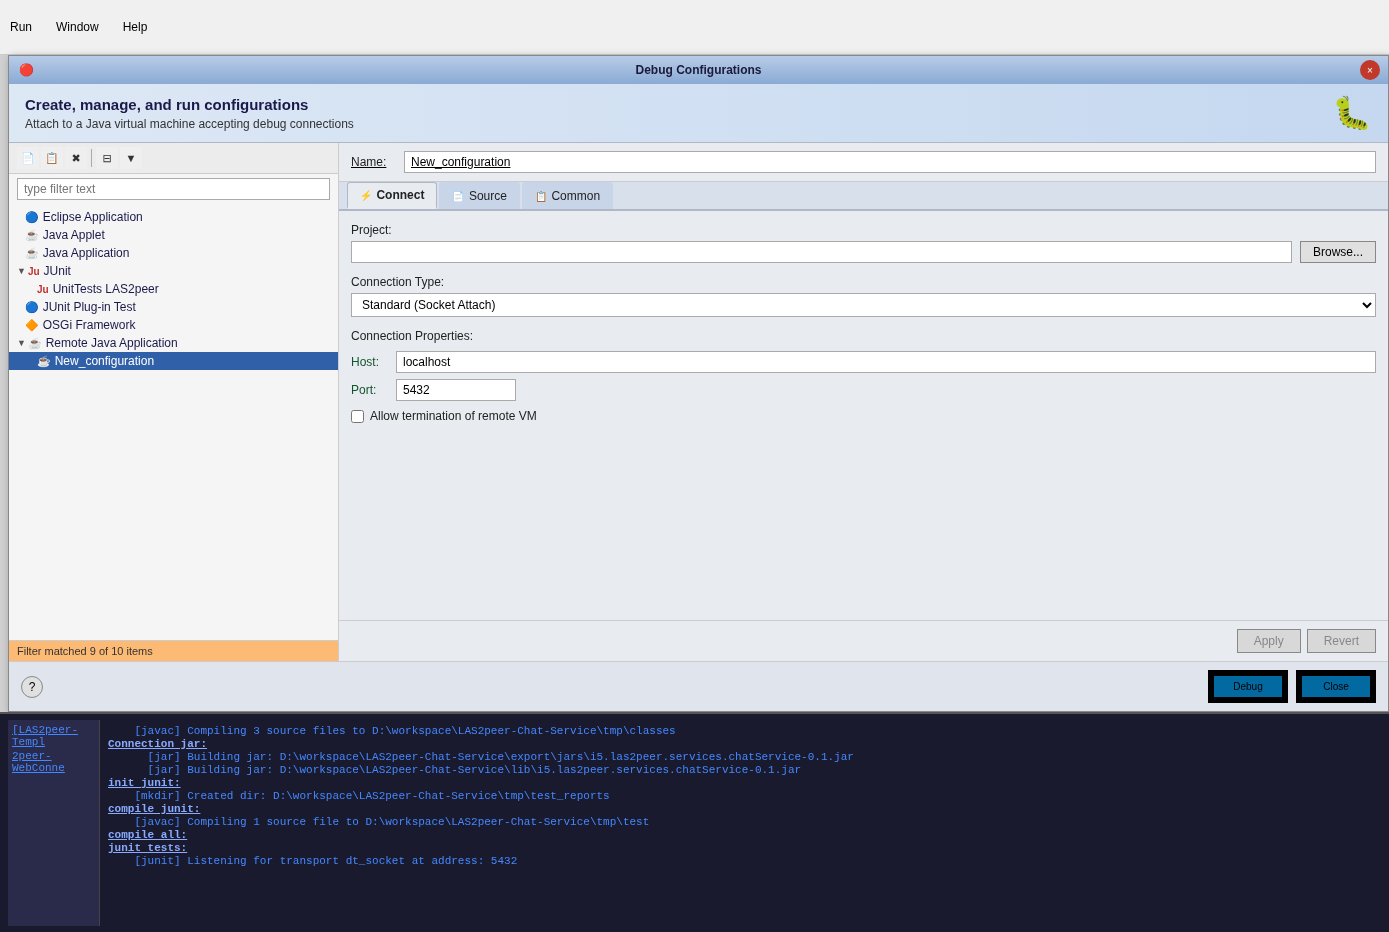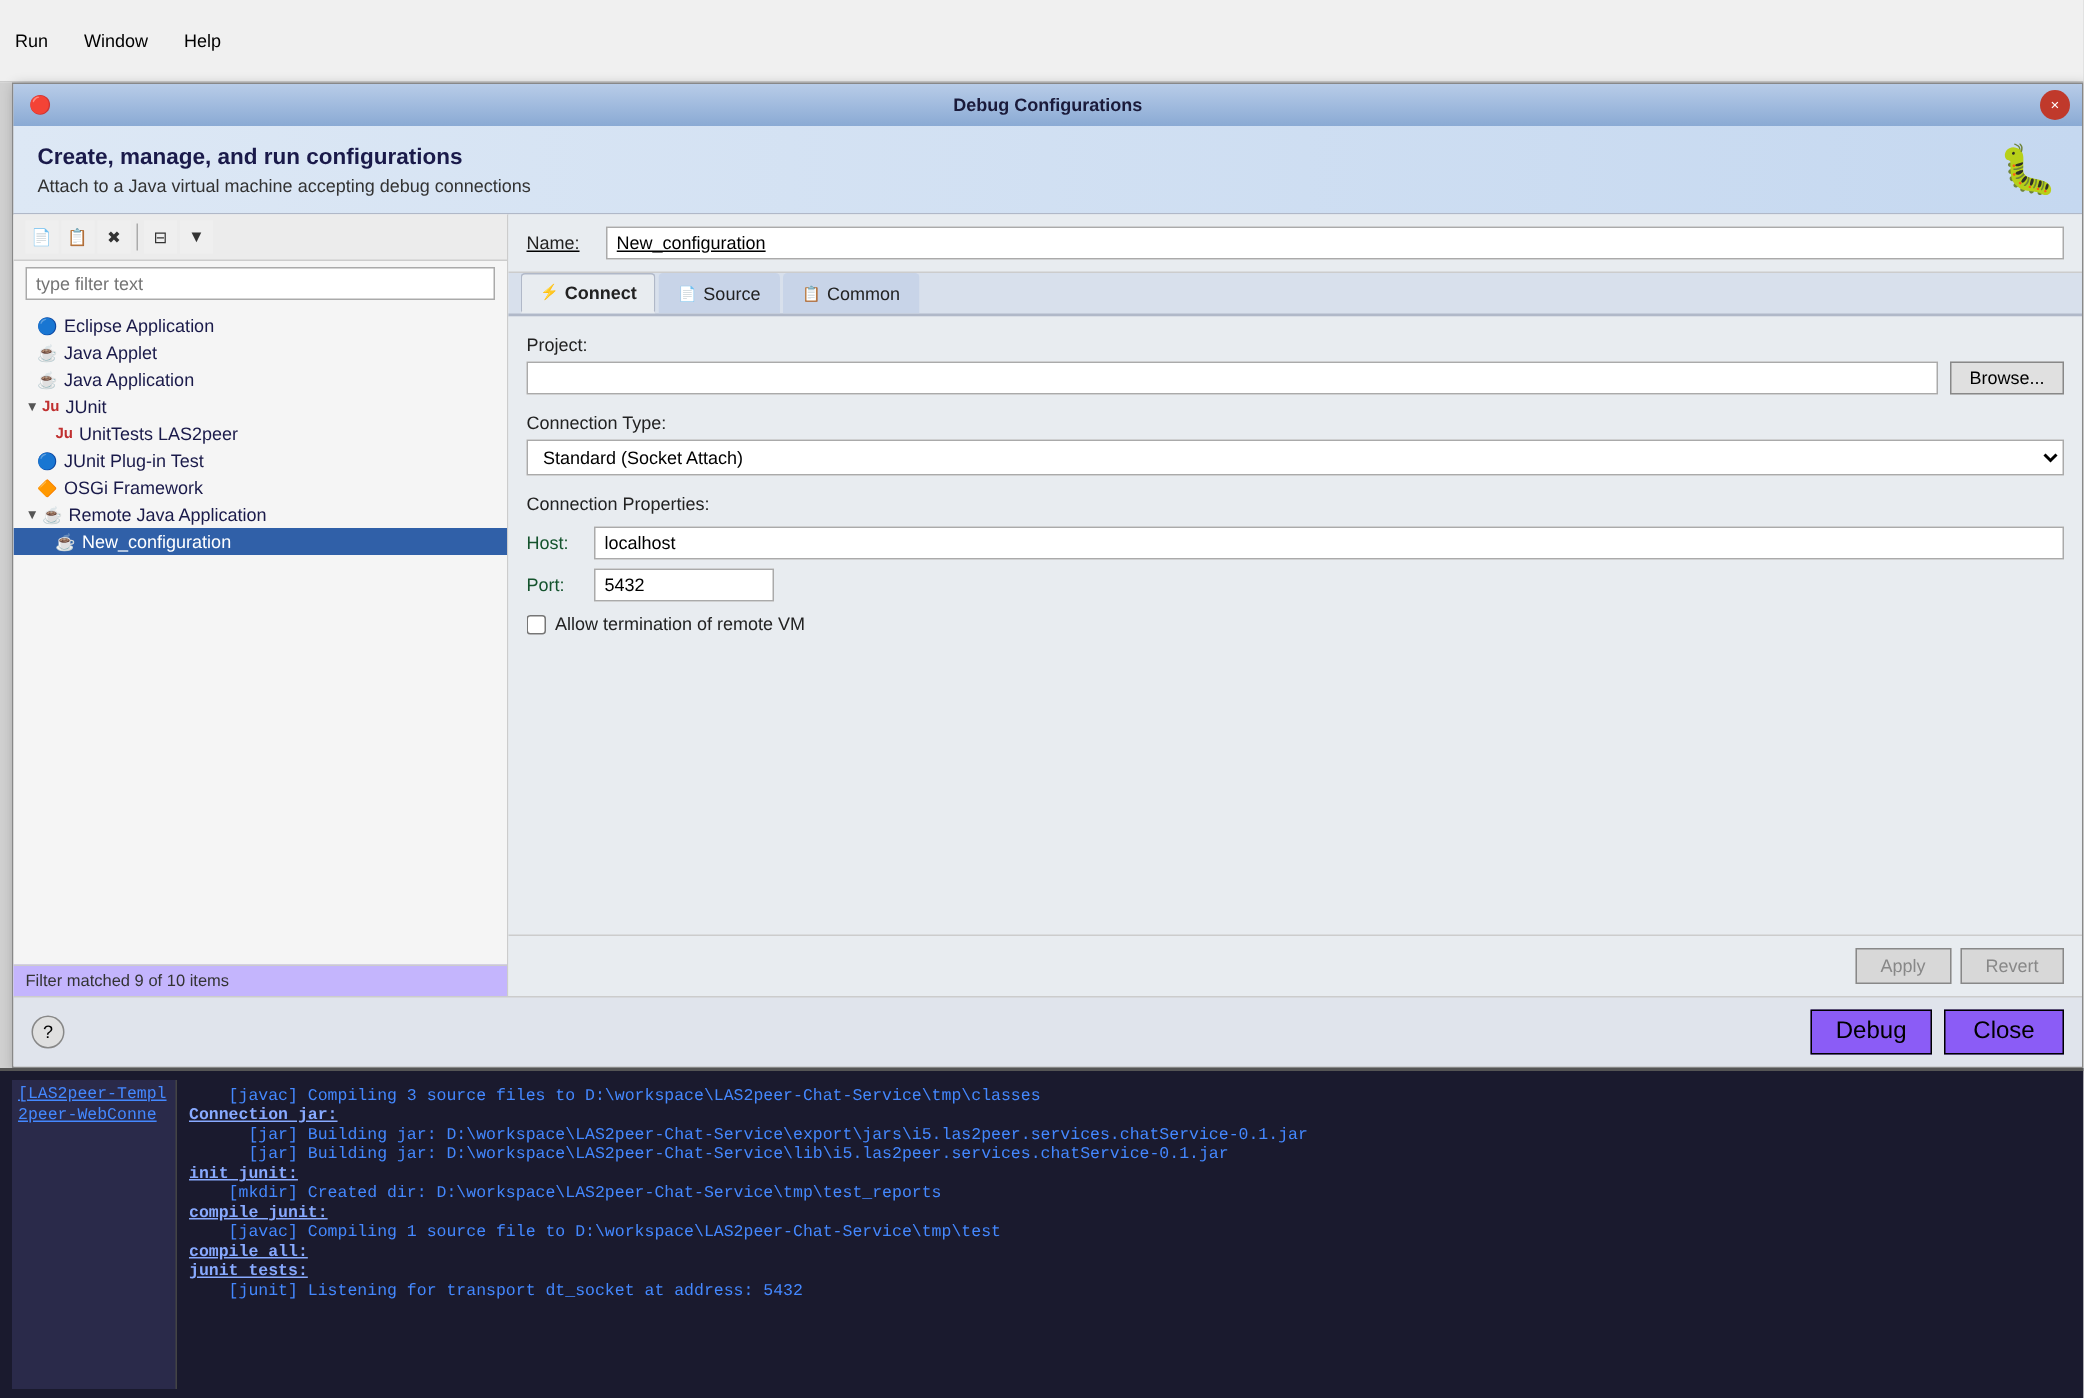--- a/index.html
+++ b/index.html
@@ -36,21 +36,21 @@
 
     
     .tree { flex: 1; overflow-y: auto; padding: 4px 0; }
     .tree-item { display: flex; align-items: center; padding: 2px 8px; cursor: pointer; color: #1a1a4a; font-size: 12px; }
     .tree-item.selected { background: #3060a8; color: white; }
     .tree-item .indent { display: inline-block; }
     .tree-icon { margin-right: 4px; font-size: 11px; }
     .tree-label { }
     .expand-arrow { margin-right: 2px; font-size: 9px; color: #555; }
 
-    .filter-status { padding: 4px 8px; font-size: 11px; color: #333; border-top: 1px solid #ccc; background: #c4b5fd; }
+    .filter-status { padding: 4px 8px; font-size: 11px; color: #333; border-top: 1px solid #ccc; background: #fdba74; }
 
     
     .right-panel { flex: 1; display: flex; flex-direction: column; background: #e8ecf0; }
     .name-row { display: flex; align-items: center; padding: 8px 12px; gap: 8px; border-bottom: 1px solid #ccc; background: #e8ecf0; text-decoration: underline; }
     .name-label { font-size: 12px; color: #222; min-width: 45px; }
     .name-input { flex: 1; padding: 3px 6px; border: 1px solid #aaa; font-size: 12px; background: white; }
 
     
     .tabs { display: flex; padding: 0 8px; border-bottom: 2px solid #b0b8c8; background: #d8e0ec; }
     .tab { display: flex; align-items: center; padding: 5px 12px; font-size: 12px; cursor: pointer; border: 1px solid transparent; border-bottom: none; margin-right: 2px; background: #c8d4e8; color: #222; border-radius: 3px 3px 0 0; gap: 4px; }
@@ -74,21 +74,21 @@
     .host-input { flex: 1; padding: 3px 6px; border: 1px solid #aaa; font-size: 12px; background: white; }
 
     .checkbox-row { display: flex; align-items: center; gap: 6px; margin-top: 8px; }
     .checkbox-row input { cursor: pointer; }
     .checkbox-label { font-size: 12px; color: #222; }
 
     
     .dialog-footer { display: flex; align-items: center; justify-content: space-between; padding: 8px 12px; border-top: 1px solid #ccc; background: #e0e4ec; }
     .footer-left { display: flex; align-items: center; gap: 4px; }
     .footer-right { display: flex; gap: 8px; }
-    .action-btn { padding: 5px 16px; border: 1px solid #000000; background: #8b5cf6; font-size: 16px; cursor: pointer; min-width: 80px; }
+    .action-btn { padding: 5px 16px; border: 6px solid #000000; background: #0369a1; font-size: 10px; cursor: pointer; min-width: 80px; }
     .help-btn { width: 22px; height: 22px; border: 1px solid #888; background: #e0e0e0; display: flex; align-items: center; justify-content: center; font-size: 12px; cursor: pointer; border-radius: 50%; }
 
     
     .apply-row { display: flex; justify-content: flex-end; gap: 6px; padding: 8px 12px; border-top: 1px solid #ccc; background: #e8ecf0; }
     .apply-btn { padding: 4px 16px; border: 1px solid #888; background: #d8d8d8; font-size: 12px; cursor: pointer; color: #888; }
 
     
     .console-area { height: 220px; background: #1a1a2e; color: #4488ff; font-family: 'Courier New', monospace; font-size: 11px; overflow-y: auto; padding: 6px 8px; border-top: 2px solid #555; display: flex; flex-direction: column; }
     .console-line { margin: 1px 0; white-space: pre; }
 
@@ -267,21 +267,21 @@
         <div class="footer-right">
           <button class="action-btn">Debug</button>
           <button class="action-btn">Close</button>
         </div>
       </div>
     </div>
   </div>
 
   <div class="console-area">
     <div style="display:flex;flex:1;">
-      <div style="width:110px;background:#2a2a4a;color:#6688cc;font-size:11px;padding:4px;border-right:1px solid #444;display:flex;flex-direction:column;gap:2px;">
+      <div style="width:92px;background:#2a2a4a;color:#6688cc;font-size:11px;padding:4px;border-right:1px solid #444;display:flex;flex-direction:column;gap:2px;">
         <div style="color:#4488ff;text-decoration:underline;cursor:pointer;">[LAS2peer-Templ</div>
         <div style="color:#4488ff;text-decoration:underline;cursor:pointer;">2peer-WebConne</div>
       </div>
       <div style="flex:1;overflow-y:auto;padding:4px 8px;">
         <div class="console-line">    [javac] Compiling 3 source files to D:\workspace\LAS2peer-Chat-Service\tmp\classes</div>
         <div class="console-line" style="color:#88aaff;font-weight:bold;text-decoration:underline;">Connection jar:</div>
         <div class="console-line">      [jar] Building jar: D:\workspace\LAS2peer-Chat-Service\export\jars\i5.las2peer.services.chatService-0.1.jar</div>
         <div class="console-line">      [jar] Building jar: D:\workspace\LAS2peer-Chat-Service\lib\i5.las2peer.services.chatService-0.1.jar</div>
         <div class="console-line" style="color:#88aaff;font-weight:bold;text-decoration:underline;">init junit:</div>
         <div class="console-line">    [mkdir] Created dir: D:\workspace\LAS2peer-Chat-Service\tmp\test_reports</div>

